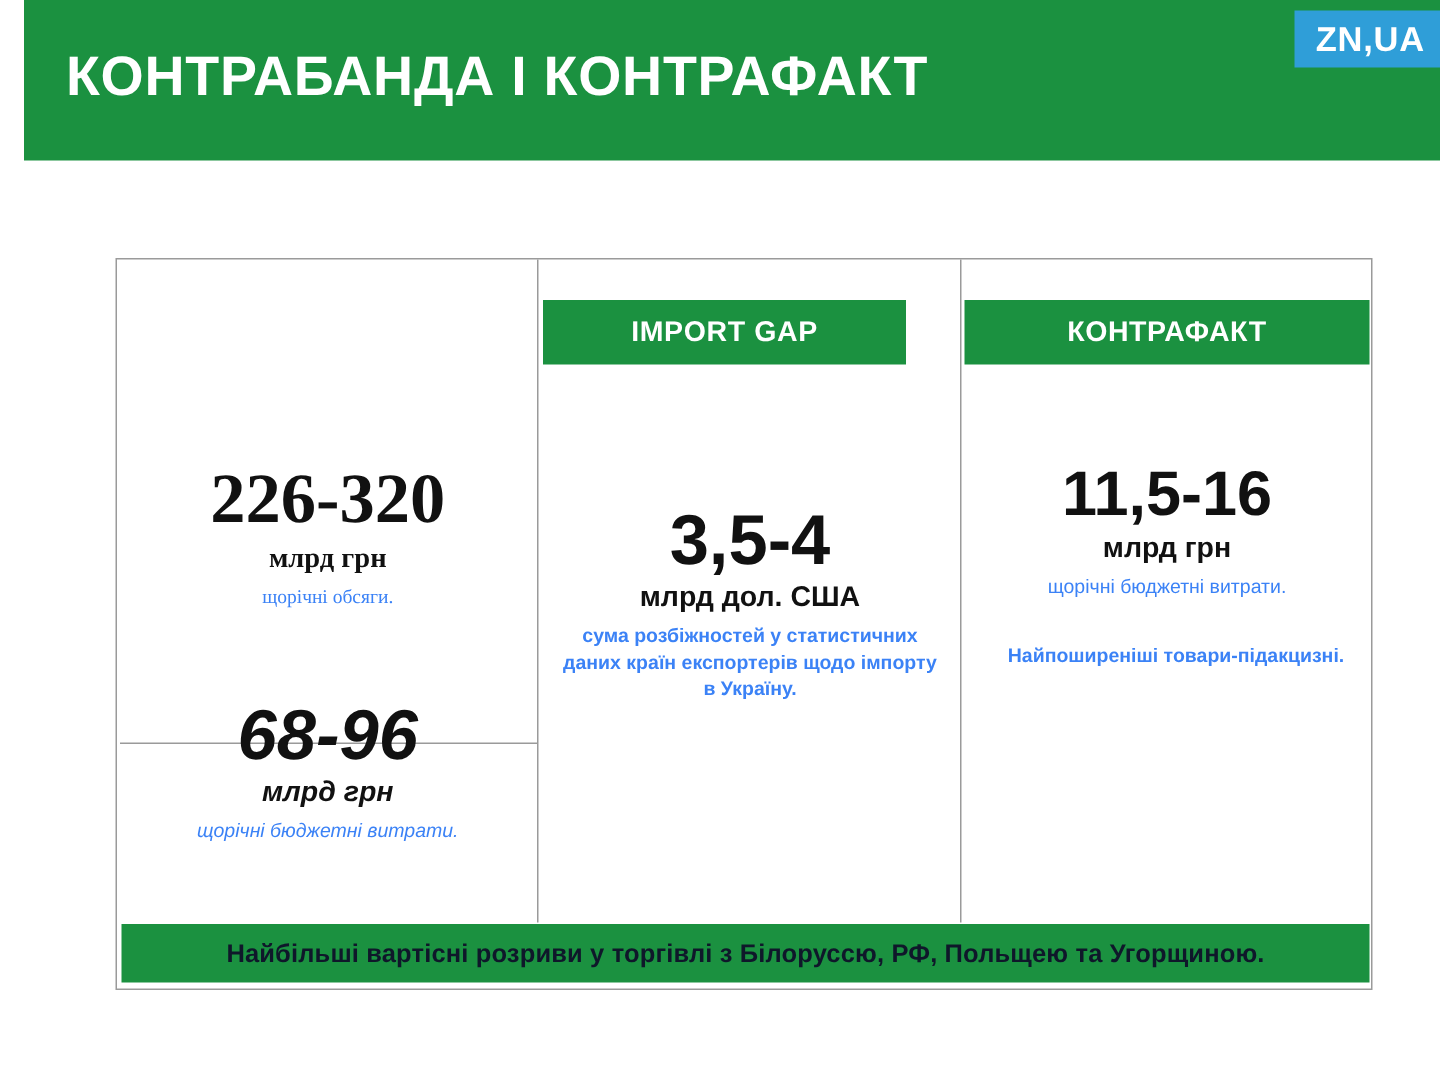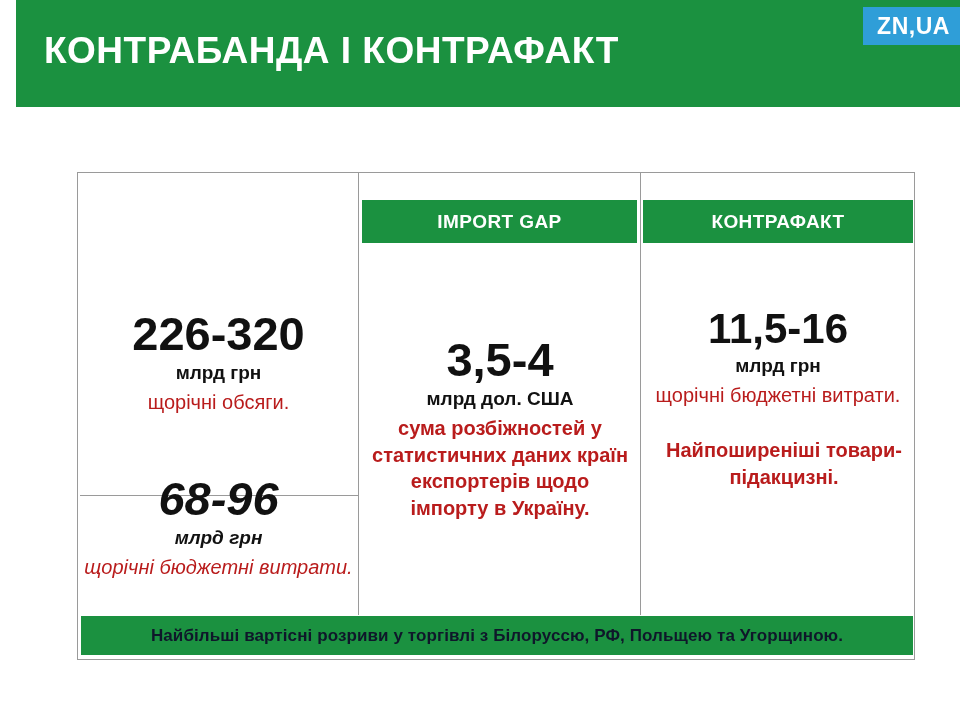--- a/index.html
+++ b/index.html
@@ -95,21 +95,21 @@
     background: #1b9140;
     color: #ffffff;
     font-size: 19px;
     font-weight: bold;
     display: flex;
     align-items: center;
     justify-content: center;
     letter-spacing: 0.4px;
   }
   .head-cell.h1 { left: 3px; width: 275px; }
-  .head-cell.h2 { left: 284px; width: 275px; }
+  .head-cell.h2 { left: 284px; width: 242px; }
   .head-cell.h3 { left: 565px; width: 270px; }
 
   
   .col {
     position: absolute;
     top: 70px;
   }
   .col1 { left: 1px; width: 279px; }
   .col2 { left: 282px; width: 280px; }
   .col3 { left: 563px; width: 274px; }
@@ -137,30 +137,30 @@
   .bignum.small {
     font-size: 42px;
   }
   .unit {
     font-size: 19px;
     font-weight: bold;
     margin-top: 4px;
     color: #111111;
   }
   .desc {
-    font-size: 20px;
+    font-size: 13px;
     line-height: 1.32;
     margin-top: 5px;
-    color: #b91c1c;
+    color: #3b82f6;
   }
   .desc.bold {
     font-weight: bold;
   }
 
-  .c1-a { padding-top: 66px; }
+  .c1-a { padding-top: 66px; font-family: Liberation Serif, serif; }
   .c1-b { padding-top: 58px; font-style: italic; }
   .c2-a { padding-top: 92px; padding-left: 12px; padding-right: 12px; }
   .c3-a { padding-top: 64px; padding-left: 10px; padding-right: 10px; }
   .c3-b { padding-top: 24px; padding-left: 12px; padding-right: 0; }
 
   
   .footer {
     position: absolute;
     left: 3px;
     bottom: 4px;

